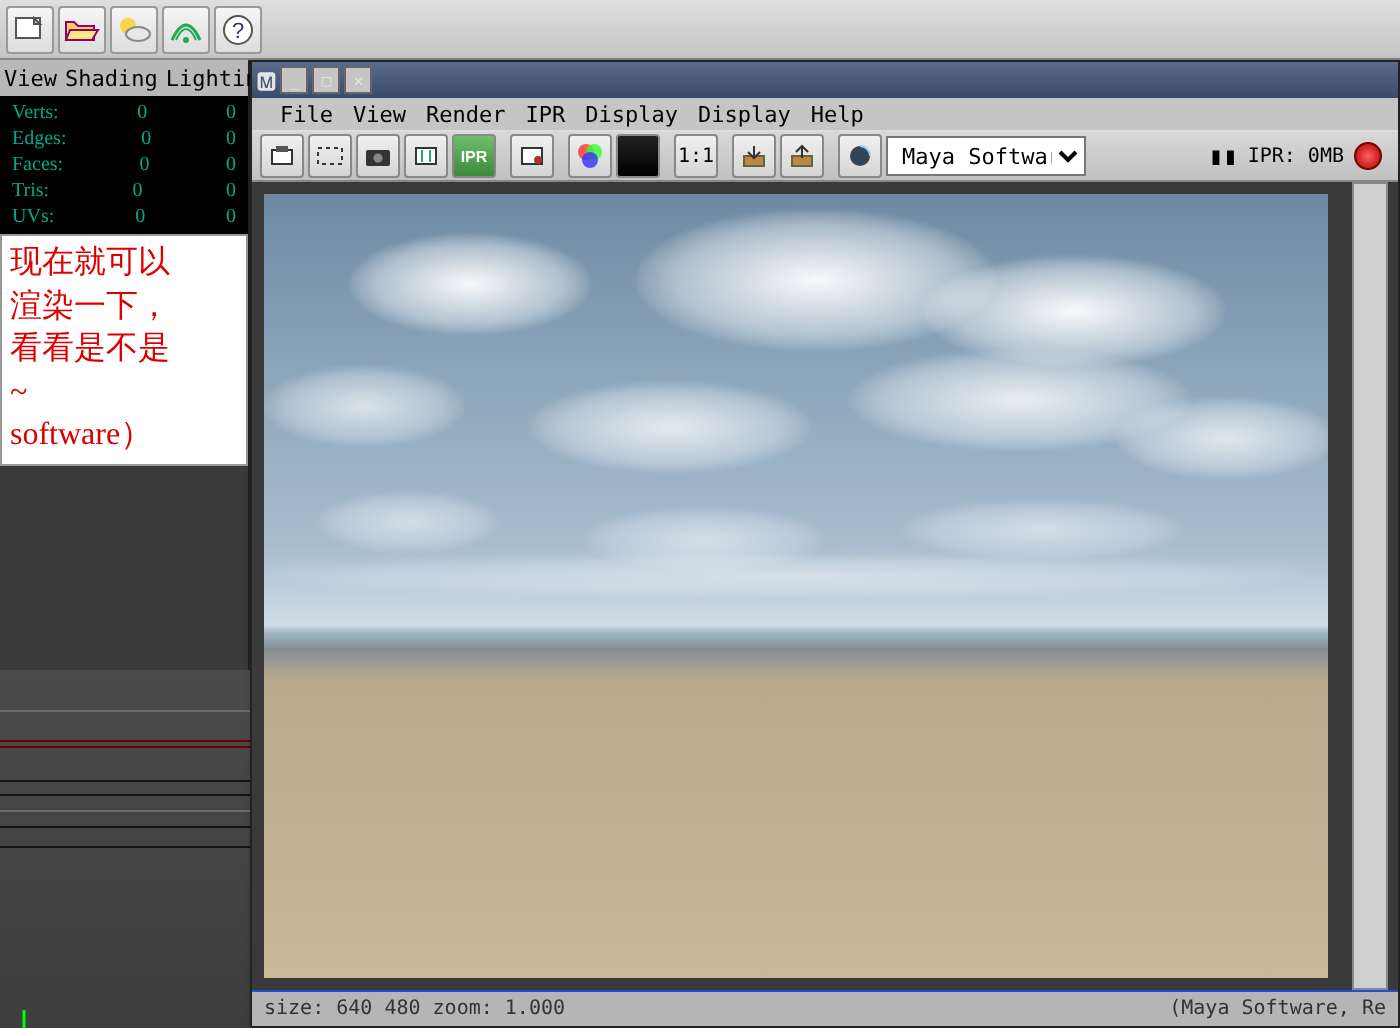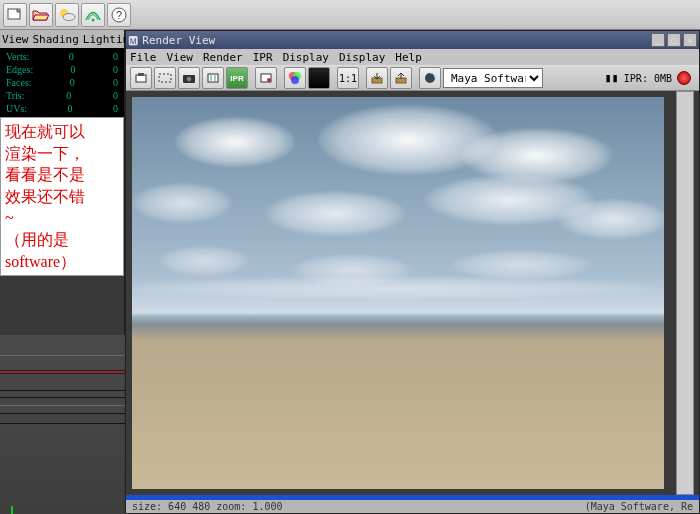--- a/index.html
+++ b/index.html
@@ -10,34 +10,34 @@
 .menu-row { background: #b8b8b8; height: 18px; display: flex; align-items: center; padding: 0 2px; font-family: monospace; font-size: 11px; gap: 4px; }
 .stats { background: #000; color: #0a8; font-family: Liberation Serif, serif; font-size: 10px; padding: 2px 0; }
 .stats-row { display: flex; justify-content: space-between; padding: 1px 6px; }
 .annotation { background: #fff; color: #d00; font-family: "SimSun", serif; font-size: 16px; padding: 3px 4px; line-height: 1.35; border: 1px solid #999; }
 .left-viewport { position: absolute; top: 305px; left: 0; width: 125px; height: 209px; background: linear-gradient(#4a4a4a 0%, #3c3c3c 100%); }
 .lv-axis { position: absolute; bottom: 6px; left: 6px; }
 .render-window { position: absolute; left: 125px; top: 30px; width: 575px; height: 484px; background: #c5c5c5; border: 1px solid #222; box-shadow: 1px 1px 3px rgba(0,0,0,.4); }
 .titlebar { height: 18px; background: linear-gradient(#5a6a8c,#3a4a6c); color: #e4e4e4; display: flex; align-items: center; padding: 0 2px; font-family: monospace; font-size: 11px; }
 .titlebar .ttxt { flex: 1; padding-left: 4px; }
 .titlebar .wbtn { width: 14px; height: 14px; background: #c5c5c5; border: 1px solid #666; margin-left: 2px; font-size: 8px; display: flex; align-items: center; justify-content: center; }
-.rv-menu { height: 16px; background: #c5c5c5; display: flex; align-items: center; padding: 0 4px; font-family: monospace; font-size: 11px; gap: 10px; }
+.rv-menu { height: 16px; background: #c5c5c5; display: flex; align-items: center; padding: 0 14px; font-family: monospace; font-size: 11px; gap: 10px; }
 .rv-toolbar { height: 26px; background: linear-gradient(#d8d8d8,#c0c0c0); border-top: 1px solid #ddd; border-bottom: 1px solid #888; display: flex; align-items: center; padding: 0 4px; gap: 2px; }
 .rv-icon { width: 22px; height: 22px; border: 1px solid #888; background: linear-gradient(#f0f0f0,#d5d5d5); border-radius: 2px; display: flex; align-items: center; justify-content: center; font-size: 11px; }
 .sep { width: 3px; }
 .renderer-select { height: 20px; width: 100px; border: 1px solid #777; background: #fff; font-family: monospace; font-size: 11px; padding-left: 3px; }
 .tb-spacer { flex: 1; }
 .ipr-status { display: flex; align-items: center; gap: 5px; font-family: monospace; font-size: 10px; padding-right: 4px; }
 .ipr-dot { width: 14px; height: 14px; background: radial-gradient(#ff5f5f,#a00); border-radius: 50%; border: 1px solid #700; }
 .render-area { position: absolute; top: 60px; left: 0; right: 0; bottom: 18px; background: #3a3a3a; padding: 6px 35px 6px 6px; }
 .render-scroll-v { position: absolute; right: 5px; top: 60px; bottom: 18px; width: 18px; background: #cfcfcf; border: 1px solid #888; }
 .render-image { width: 100%; height: 100%; position: relative; overflow: hidden; }
 .sky { position: absolute; inset: 0; background: linear-gradient(to bottom, #6e8aa3 0%, #8ea8bd 25%, #a8bdd0 45%, #d0dce6 55%, #9fb5c4 56%, #848e95 58%, #b8a98c 62%, #c9b998 100%); }
 .cloud { position: absolute; background: radial-gradient(rgba(255,255,255,.95), rgba(255,255,255,.4) 55%, transparent 75%); border-radius: 50%; filter: blur(1px); }
-.statusbar { position: absolute; bottom: 0; left: 0; right: 0; height: 18px; background: #b5b5b5; border-top: 5px solid #1d4ed8; font-family: monospace; font-size: 10px; color: #333; display: flex; align-items: center; padding: 0 6px; }
+.statusbar { position: absolute; bottom: 0; left: 0; right: 0; height: 18px; background: #b5b5b5; border-top: 1px solid #1d4ed8; font-family: monospace; font-size: 10px; color: #333; display: flex; align-items: center; padding: 0 6px; }
 .status-right { margin-left: auto; }
 .viewport-lines { position: absolute; inset: 0; }
 .vl { position: absolute; left: 0; right: 0; height: 1px; }
 </style>
 </head>
 <body>
 
 <div class="main-toolbar">
   <div class="tb-icon">
       <svg width="16" height="14" viewBox="0 0 16 14">
@@ -102,23 +102,21 @@
     <div class="stats-row">
         <span>UVs:</span>
         <span>0</span>
         <span>0</span>
       </div>
   </div>
   <div class="annotation">
     <div>现在就可以</div>
     <div>渲染一下，</div>
     <div>看看是不是</div>
-    <div>效果还不错</div>
     <div>~</div>
-    <div>（用的是</div>
     <div>software）</div>
   </div>
   <div class="left-viewport">
     <div class="viewport-lines">
       <div class="vl" style="top:20px;background:#6a6a6a"></div>
       <div class="vl" style="top:35px;background:#6a0000"></div>
       <div class="vl" style="top:38px;background:#6a0000"></div>
       <div class="vl" style="top:55px;background:#141414"></div>
       <div class="vl" style="top:62px;background:#141414"></div>
       <div class="vl" style="top:70px;background:#6a6a6a"></div>
@@ -131,21 +129,20 @@
         <line x1="6" y1="30" x2="32" y2="30" stroke="#f33" stroke-width="1.5"></line>
         <line x1="6" y1="30" x2="20" y2="22" stroke="#44f" stroke-width="1.5"></line>
       </svg>
     </div>
   </div>
 </div>
 
 <div class="render-window">
   <div class="titlebar">
     <span>🅼</span>
-    <span class="ttxt">Render View</span>
     <div class="wbtn">_</div>
     <div class="wbtn">□</div>
     <div class="wbtn">✕</div>
   </div>
   <div class="rv-menu">
     <span>File</span>
     <span>View</span>
     <span>Render</span>
     <span>IPR</span>
     <span>Display</span>

